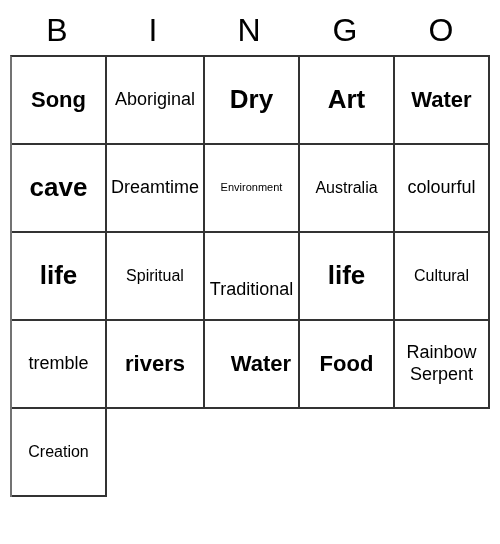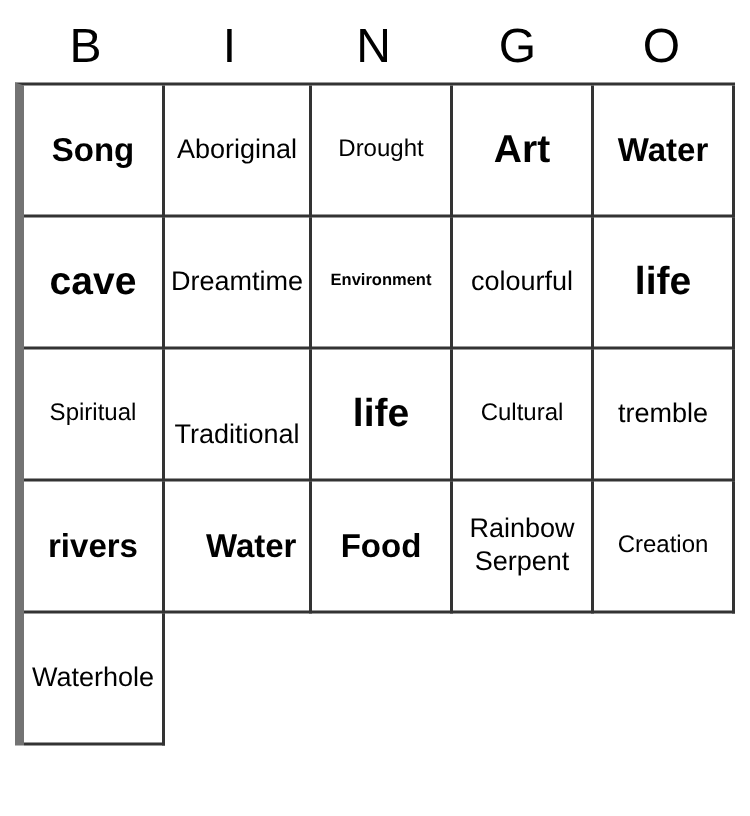--- a/index.html
+++ b/index.html
@@ -35,21 +35,21 @@
       font-size: 32px;
       font-weight: normal;
       padding: 4px 0 6px 0;
       letter-spacing: 2px;
     }
 
     .bingo-grid {
       display: grid;
       grid-template-columns: repeat(5, 1fr);
       border-top: 2px solid #333;
-      border-left: 6px solid #737373;
+      border-left: 2px solid #737373;
     }
 
     .bingo-cell {
       border-right: 2px solid #333;
       border-bottom: 2px solid #333;
       min-height: 88px;
       display: flex;
       align-items: center;
       justify-content: center;
       text-align: center;
@@ -75,21 +75,21 @@
       font-weight: normal;
     }
 
     .size-sm {
       font-size: 18px;
       font-weight: normal;
     }
 
     .size-xs {
       font-size: 11px;
-      font-weight: bold;
+      font-weight: normal;
     }
   </style>
 </head>
 <body>
 
 <div class="bingo-container">
   <div class="bingo-header">
   <div class="bingo-header-cell">B</div>
       <div class="bingo-header-cell">I</div>
       <div class="bingo-header-cell">N</div>
@@ -97,36 +97,39 @@
       <div class="bingo-header-cell">O</div>
     </div>
   <div class="bingo-grid">
   <div class="bingo-cell">
         <span class="cell-text size-lg" style="white-space: pre-line;">Song</span>
       </div>
       <div class="bingo-cell">
         <span class="cell-text size-sm" style="white-space: pre-line;">Aboriginal</span>
       </div>
       <div class="bingo-cell">
-        <span class="cell-text size-md" style="white-space: pre-line;">Drought</span>
+        <span class="cell-text size-xl" style="white-space: pre-line;">Dry</span>
       </div>
       <div class="bingo-cell">
         <span class="cell-text size-xl" style="white-space: pre-line;">Art</span>
       </div>
       <div class="bingo-cell">
         <span class="cell-text size-lg" style="white-space: pre-line;">Water</span>
       </div>
       <div class="bingo-cell">
         <span class="cell-text size-xl" style="white-space: pre-line;">cave</span>
       </div>
       <div class="bingo-cell">
         <span class="cell-text size-sm" style="white-space: pre-line;">Dreamtime</span>
       </div>
       <div class="bingo-cell">
         <span class="cell-text size-xs" style="white-space: pre-line;">Environment</span>
+      </div>
+      <div class="bingo-cell">
+        <span class="cell-text size-md" style="white-space: pre-line;">Australia</span>
       </div>
       <div class="bingo-cell">
         <span class="cell-text size-sm" style="white-space: pre-line;">colourful</span>
       </div>
       <div class="bingo-cell">
         <span class="cell-text size-xl" style="white-space: pre-line;">life</span>
       </div>
       <div class="bingo-cell">
         <span class="cell-text size-md" style="white-space: pre-line;">Spiritual</span>
       </div>
@@ -151,17 +154,14 @@
       <div class="bingo-cell">
         <span class="cell-text size-lg" style="white-space: pre-line;">Food</span>
       </div>
       <div class="bingo-cell">
         <span class="cell-text size-sm" style="white-space: pre-line;">Rainbow
 Serpent</span>
       </div>
       <div class="bingo-cell">
         <span class="cell-text size-md" style="white-space: pre-line;">Creation</span>
       </div>
-      <div class="bingo-cell">
-        <span class="cell-text size-sm" style="white-space: pre-line;">Waterhole</span>
-      </div>
     </div>
 </div>
 
 </body></html>

